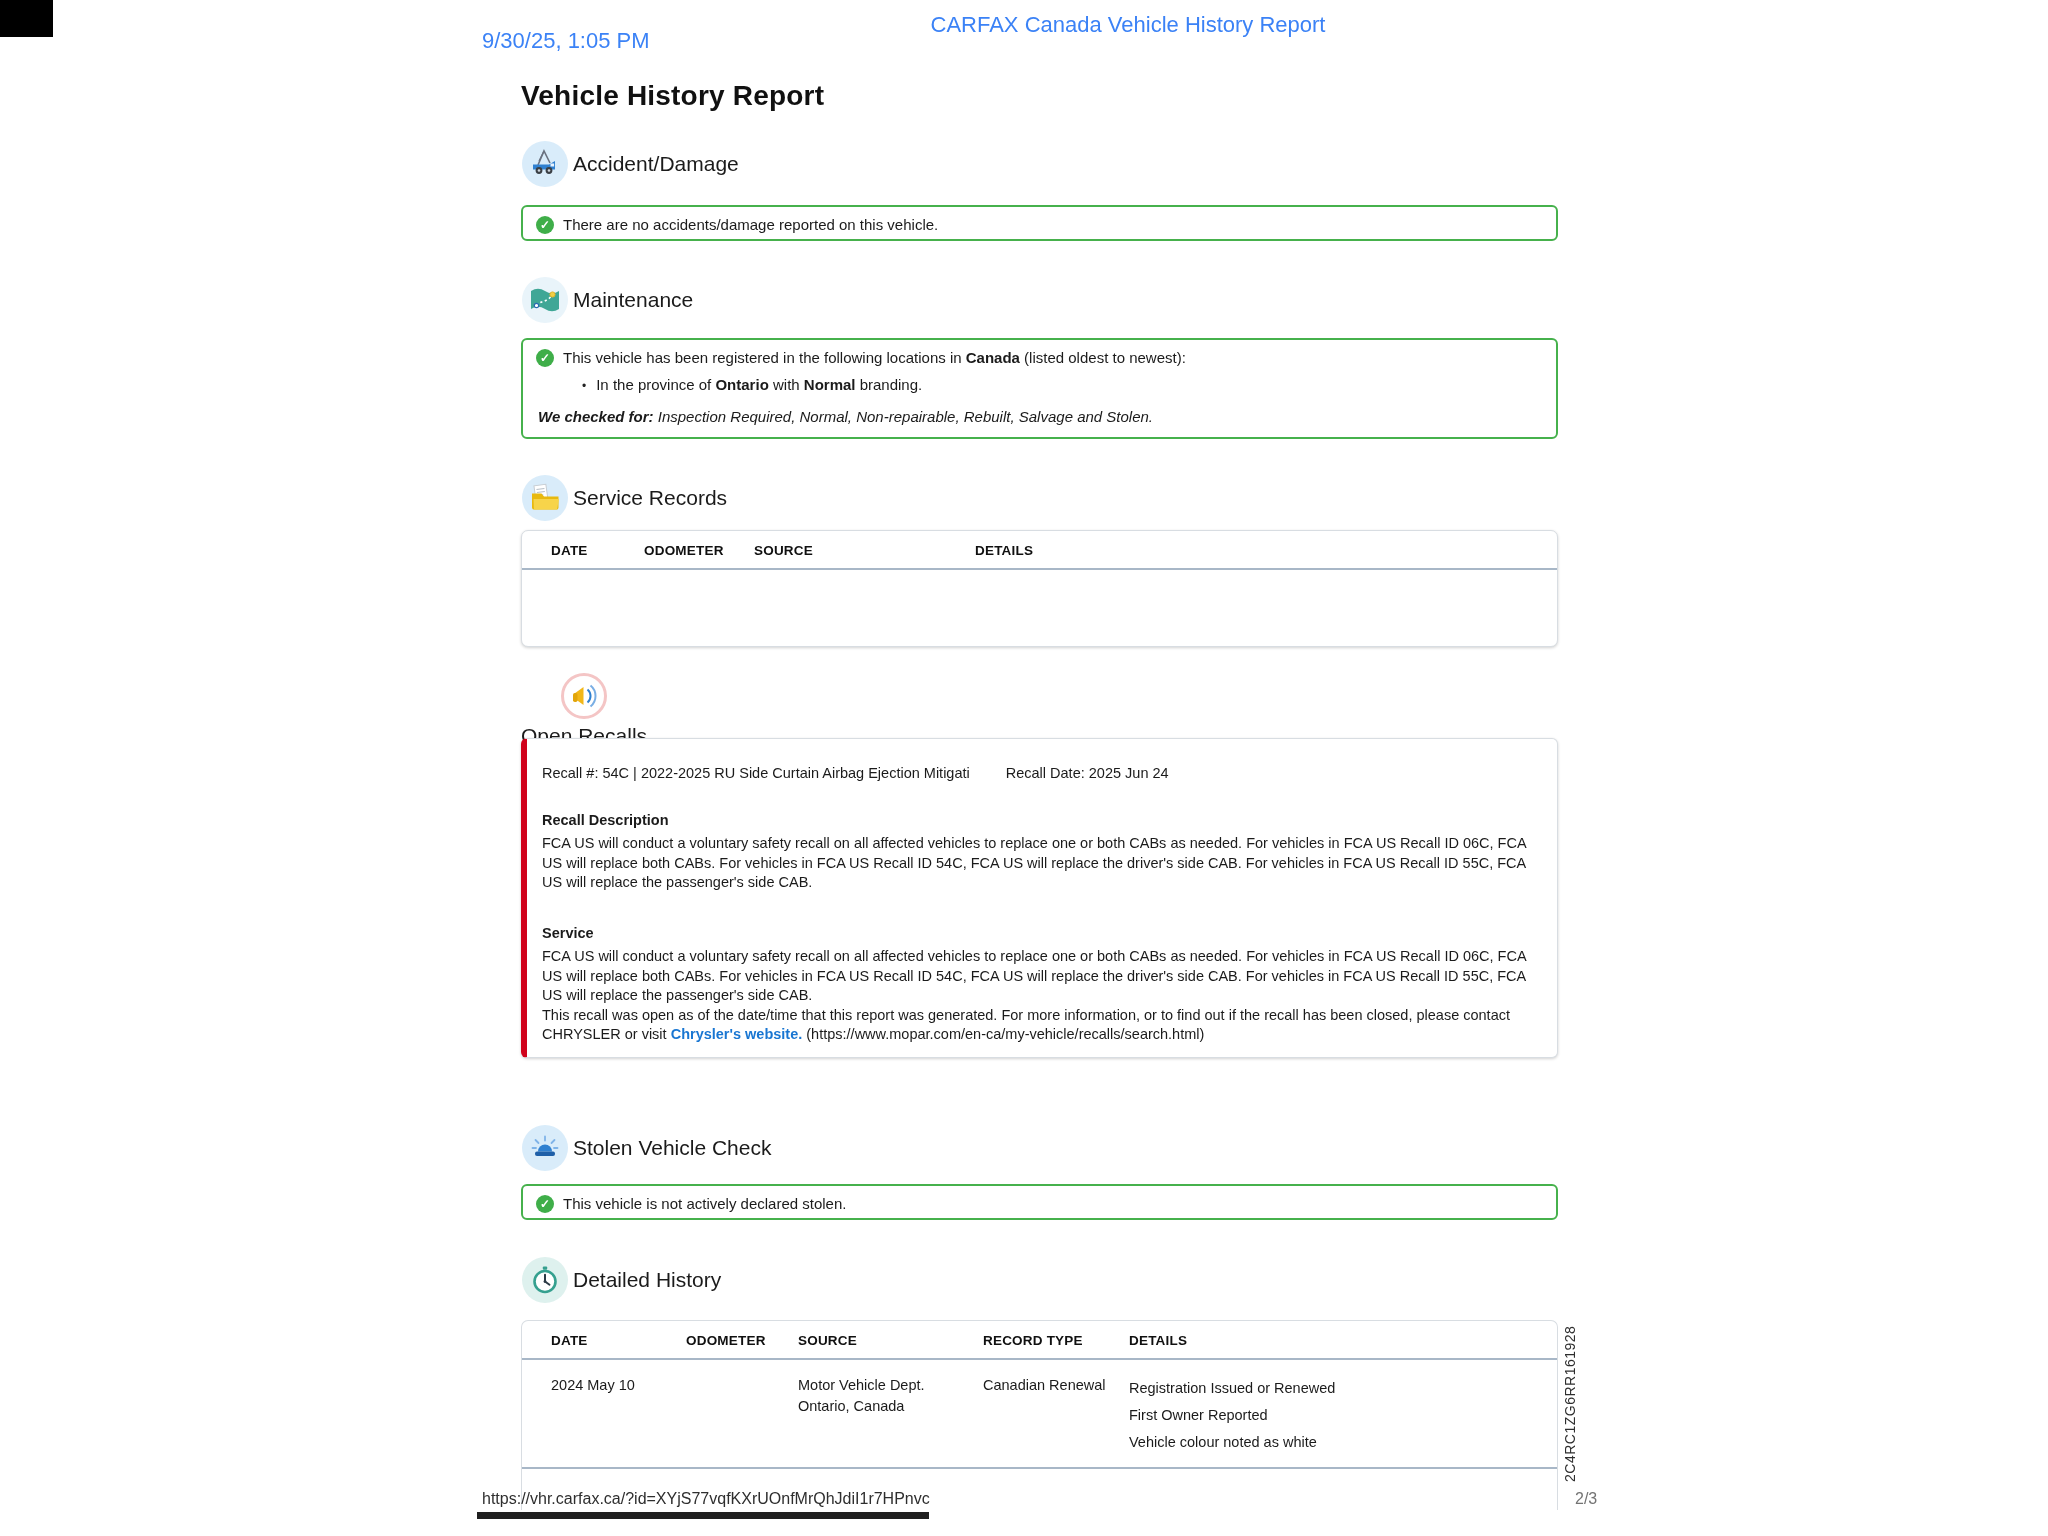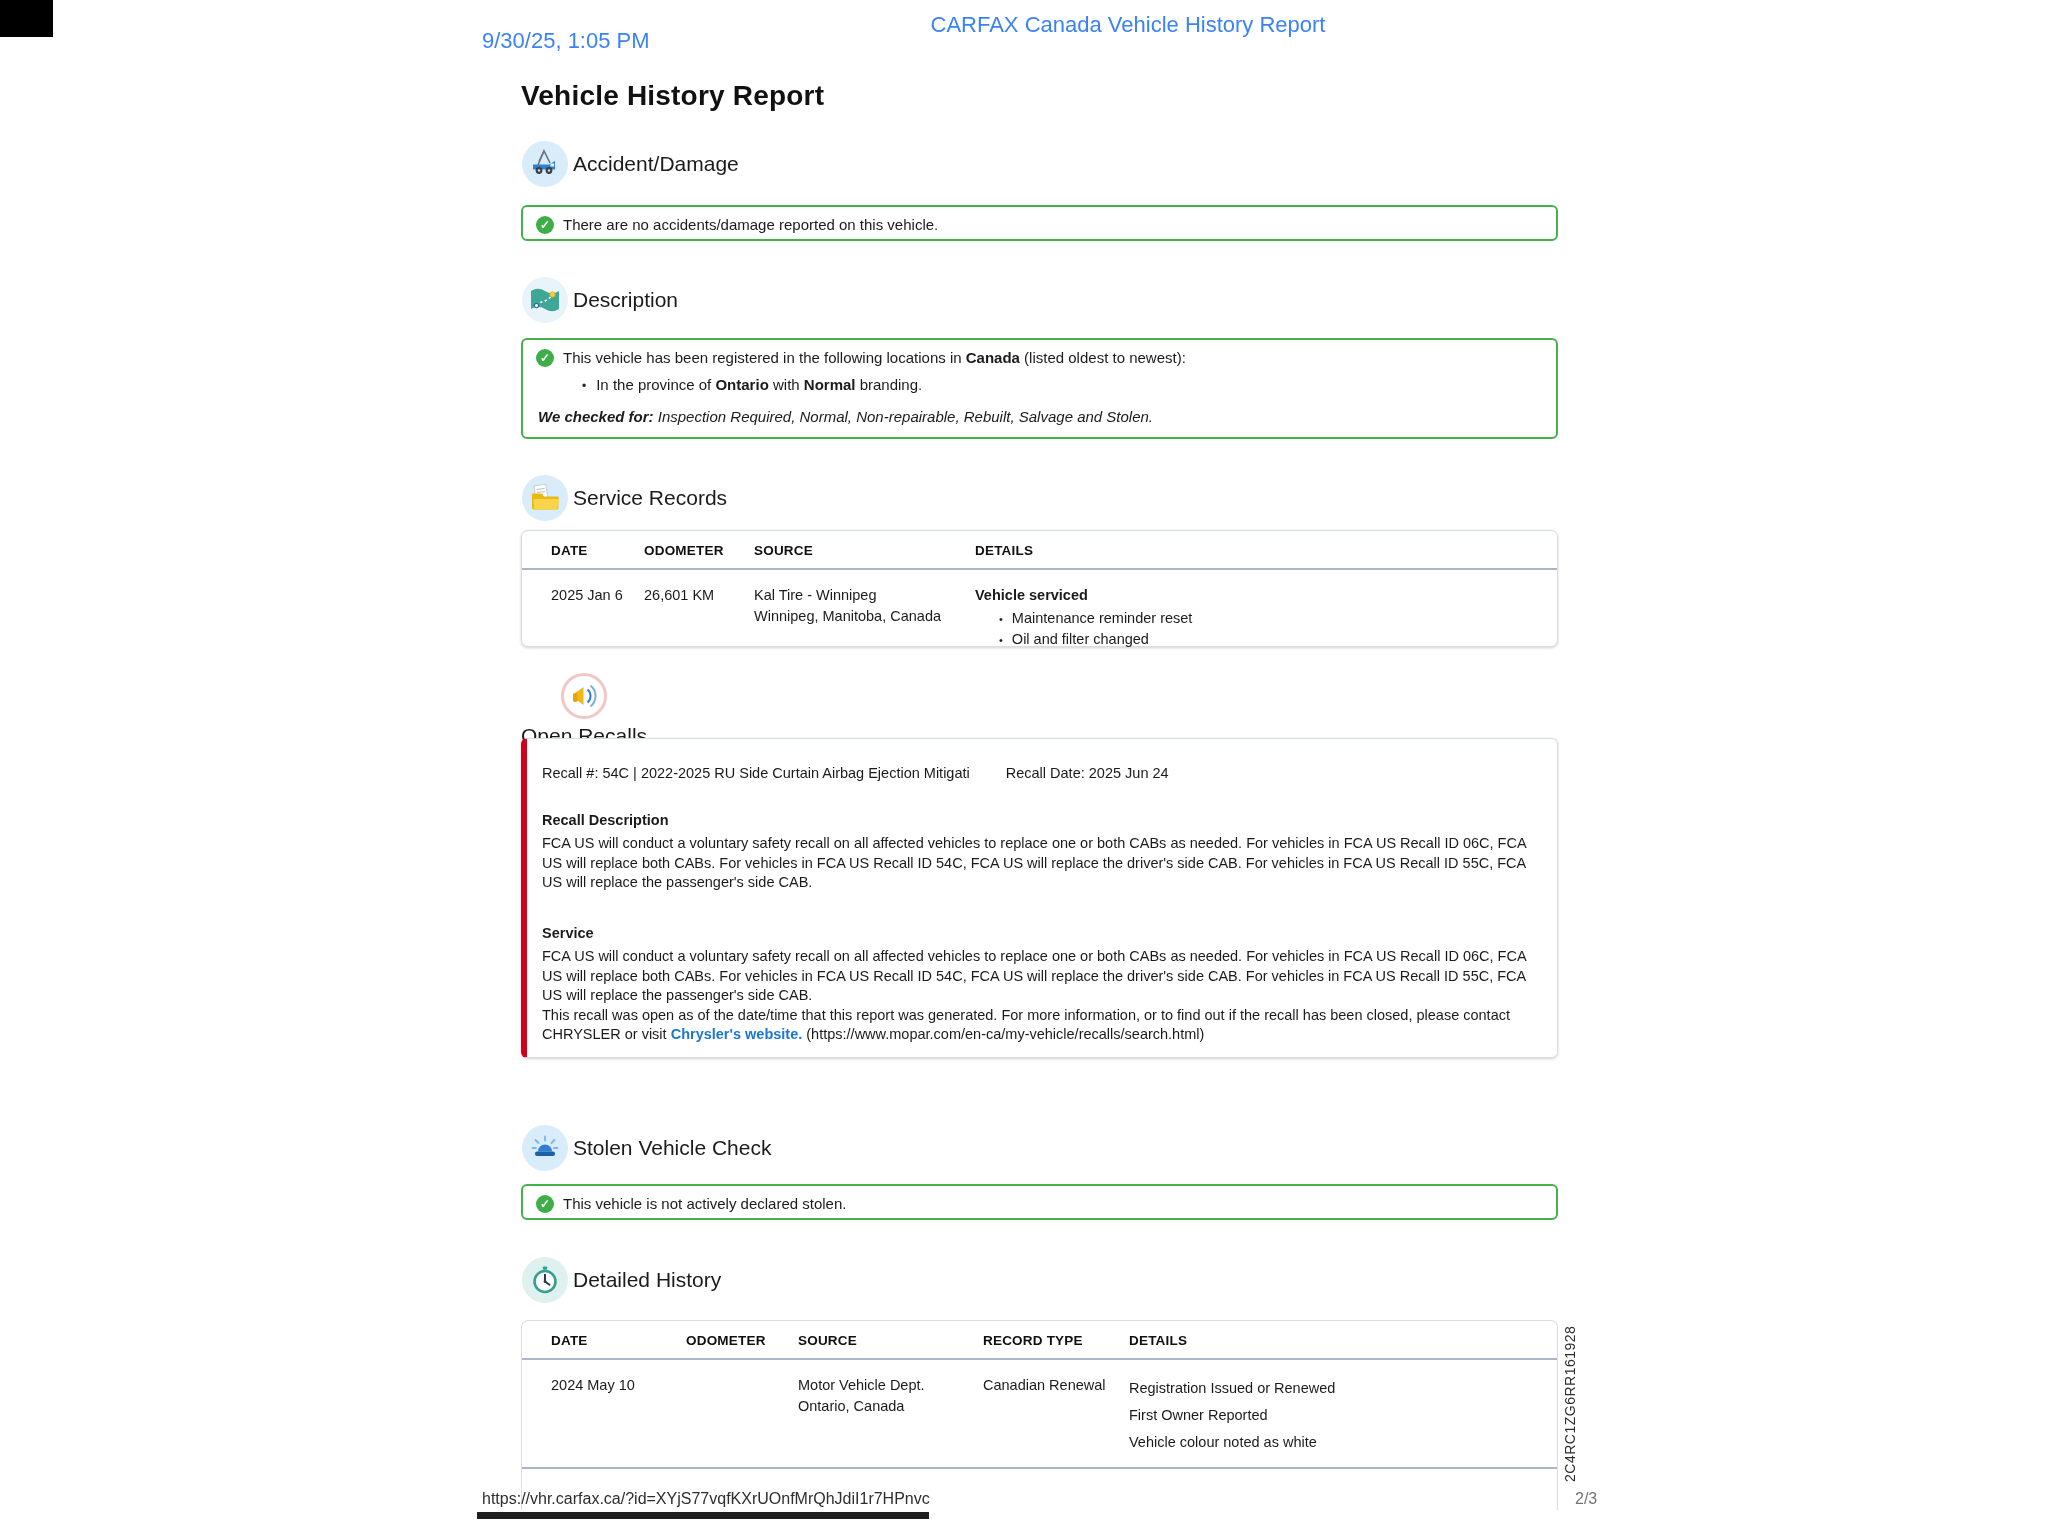--- a/index.html
+++ b/index.html
@@ -95,21 +95,21 @@
 <div class="sec-head" style="top:276px;">
   <span class="icon-wrap">
     <svg viewBox="0 0 48 48" width="48" height="48">
       <circle cx="24" cy="24" r="23" fill="#e9f4fa"></circle>
       <path d="M10 15 q7 -4.5 14 0 q7 4.5 14 0 v18 q-7 4.5 -14 0 q-7 -4.5 -14 0 z" fill="#3fa796"></path>
       <path d="M15.5 29.5 C20 24 26 27 31.5 18.5" stroke="#ffffff" stroke-width="1.6" stroke-dasharray="2.2 2.6" fill="none"></path>
       <circle cx="15.5" cy="29.5" r="2.2" fill="#fff" stroke="#2b6cb0" stroke-width="1.2"></circle>
       <circle cx="31.5" cy="18.5" r="2.6" fill="#f2cf45" stroke="#e0b52a" stroke-width="1"></circle>
     </svg>
   </span>
-  <span class="sec-title">Description</span>
+  <span class="sec-title">Maintenance</span>
 </div>
 <div class="green-box" style="top:338px;height:101px;">
   <div class="status-line">
     <span class="check">✓</span>
     <span><span>This vehicle has been registered in the following locations in </span><b>Canada</b><span> (listed oldest to newest):</span></span>
   </div>
   <ul class="reg-bullets">
     <li><span>In the province of </span><b>Ontario</b><span> with </span><b>Normal</b><span> branding.</span></li>
   </ul>
   <div class="checked-line"><span class="lbl">We checked for:</span><span> Inspection Required, Normal, Non-repairable, Rebuilt, Salvage and Stolen.</span></div>
@@ -128,35 +128,20 @@
     </svg>
   </span>
   <span class="sec-title">Service Records</span>
 </div>
 <div class="card" style="top:530px;height:117px;">
   <div class="thead grid-s">
     <div>DATE</div>
     <div>ODOMETER</div>
     <div>SOURCE</div>
     <div>DETAILS</div>
-  </div>
-  <div class="trow grid-s">
-    <div>2025 Jan 6</div>
-    <div>26,601 KM</div>
-    <div>
-      <div>Kal Tire - Winnipeg</div>
-      <div>Winnipeg, Manitoba, Canada</div>
-    </div>
-    <div>
-      <div class="svc-details-title">Vehicle serviced</div>
-      <ul class="svc-list">
-        <li>Maintenance reminder reset</li>
-        <li>Oil and filter changed</li>
-      </ul>
-    </div>
   </div>
 </div>
 
 <div class="sec-head" style="top:672px;flex-direction:column;">
   <span class="icon-wrap">
     <svg viewBox="0 0 48 48" width="48" height="48">
       <circle cx="24" cy="24" r="21.5" fill="#fff" stroke="#f4c5c5" stroke-width="3"></circle>
       <path d="M14.5 21.5 l9 -6.5 v18 l-9 -6.5 z" fill="#f2b718"></path>
       <rect x="13" y="21" width="4.5" height="9" rx="1.8" fill="#e2a50a"></rect>
       <path d="M27.5 17.5 a8.5 8.5 0 0 1 0 13" stroke="#2f80d0" stroke-width="2" fill="none"></path>

